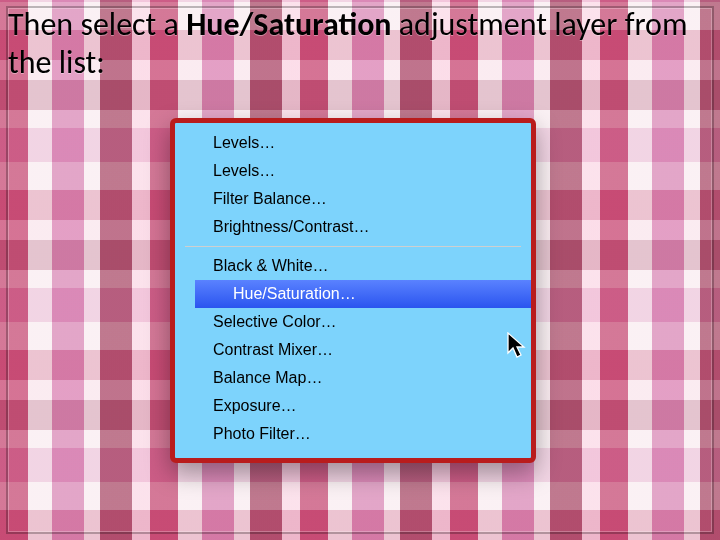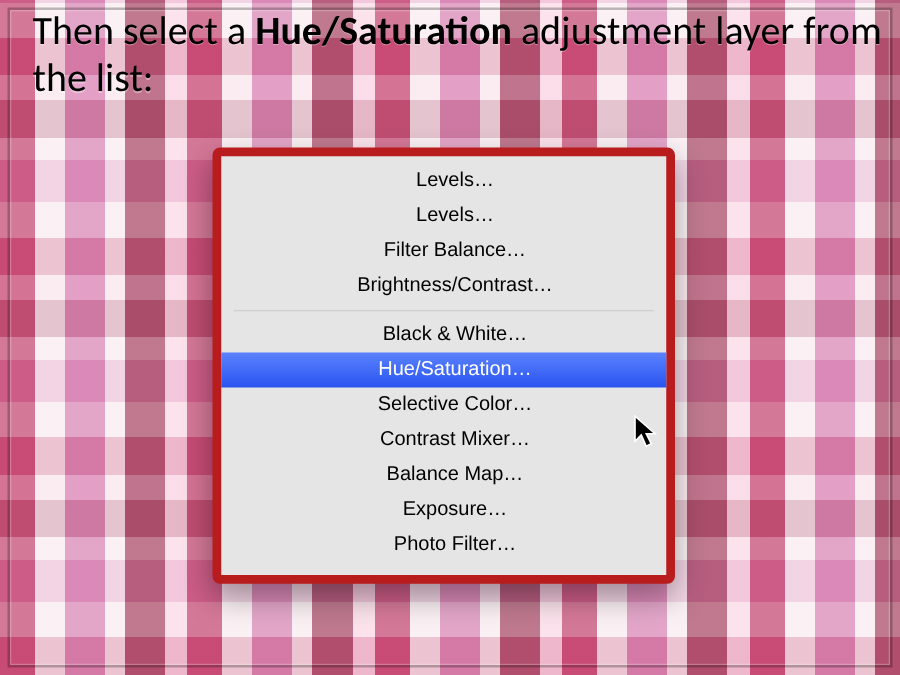--- a/index.html
+++ b/index.html
@@ -26,43 +26,43 @@
       #e9c6d4;
     filter:blur(0.4px) saturate(1.1);
   }
   .frame{
     position:absolute;inset:6px;
     border:2px solid rgba(0,0,0,0.25);
     box-shadow:inset 0 0 0 1px rgba(255,255,255,0.25);
     pointer-events:none;
   }
   .caption{
-    position:absolute;left:26px;top:6px;right:14px;
+    position:absolute;left:8px;top:6px;right:14px;
     font-family:Calibri,"Segoe UI",Arial,sans-serif;
     font-size:32px;line-height:1.18;color:#000;
     text-shadow:0 1px 0 rgba(255,255,255,0.35);
   }
   .caption b{font-weight:700;}
   
   .menu-wrap{
     position:absolute;left:170px;top:118px;width:356px;
-    background:#e5e5e5;border:7px solid #b91c1c;border-radius:6px;
+    background:#7dd3fc;border:5px solid #b91c1c;border-radius:6px;
     box-shadow:0 10px 24px rgba(0,0,0,0.35);
     padding:6px 0 10px 0;
-    text-align:center;
   }
   .menu-item{
     font-size:16px;line-height:28px;height:28px;
     padding:0 20px 0 38px;color:#000;
     white-space:nowrap;cursor:default;
     font-family:"Lucida Grande","Helvetica Neue",Arial,sans-serif;
   }
   .menu-item.selected{
     color:#fff;
     background:linear-gradient(#5a82ff,#2a54ef);
+    margin-left:20px;
   }
   .menu-sep{
     height:1px;margin:5px 10px;
     background:#cfcfcf;
   }
   
   .cursor{
     position:absolute;width:22px;height:28px;pointer-events:none;
   }
   .cursor svg{width:100%;height:100%;}

